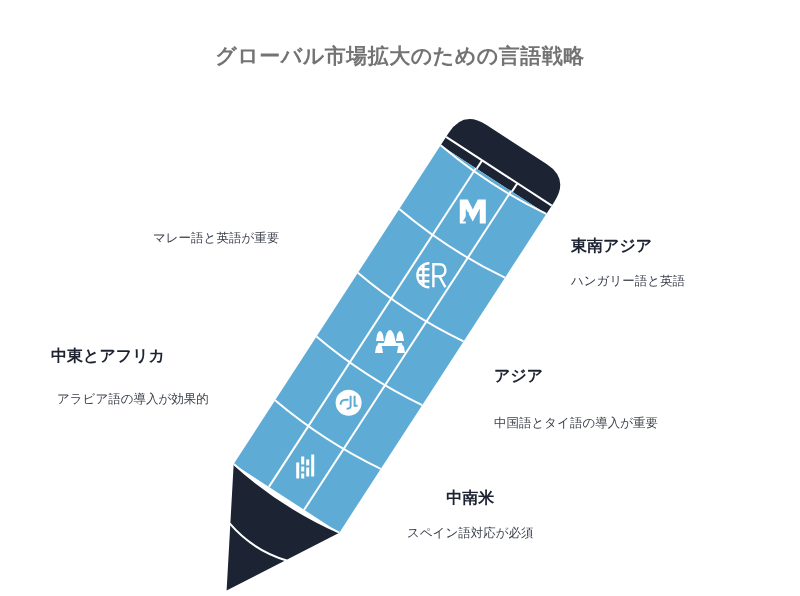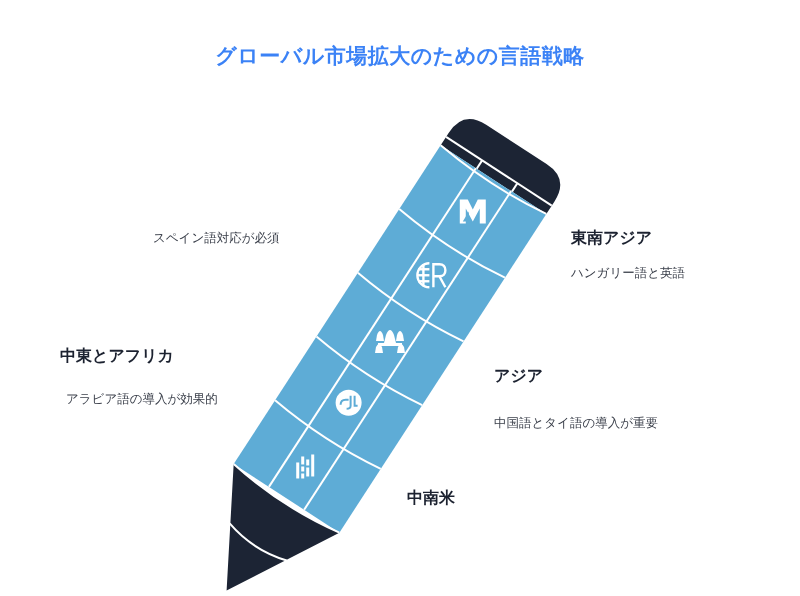--- a/index.html
+++ b/index.html
@@ -1,19 +1,19 @@
 <!DOCTYPE html>
 <html><head>
 <meta charset="utf-8">
 <style>
   html, body { margin: 0; padding: 0; background: #ffffff; }
   body { width: 800px; height: 596px; position: relative; overflow: hidden;
          font-family: "DejaVu Sans", "Liberation Sans", sans-serif; color: #1f2430; }
   .title { position: absolute; left: 0; width: 800px; top: 42px; text-align: center;
-           font-size: 21px; font-weight: bold; color: #3b82f6; letter-spacing: 0.5px; }
+           font-size: 21px; font-weight: bold; color: #737373; letter-spacing: 0.5px; }
   .label { position: absolute; }
   .label .head { font-size: 16px; font-weight: bold; color: #1c2230; white-space: nowrap; }
   .label .desc { font-size: 12.5px; color: #3a3f4a; margin-top: 16px; white-space: nowrap; }
   svg.pencil { position: absolute; left: 0; top: 0; }
 </style>
 </head>
 <body>
 
 <div class="title">グローバル市場拡大のための言語戦略</div>
 
@@ -76,33 +76,34 @@
       <rect x="-6" y="0" width="3" height="5"></rect>
       <rect x="-6" y="7" width="3" height="5"></rect>
       <rect x="-1" y="-7" width="3" height="6"></rect>
       <rect x="-1" y="1" width="3" height="9"></rect>
       <rect x="4" y="-12" width="3" height="22"></rect>
     </g>
   </g>
 </svg>
 
 <div class="label" style="left:153px; top:214px;">
-  <div class="desc">スペイン語対応が必須</div>
+  <div class="desc">マレー語と英語が重要</div>
 </div>
 
-<div class="label" style="left:571px; top:228px;">
+<div class="label" style="left:571px; top:236px;">
   <div class="head">東南アジア</div>
   <div class="desc">ハンガリー語と英語</div>
 </div>
 
-<div class="label" style="left:60px; top:346px;">
+<div class="label" style="left:51px; top:346px;">
   <div class="head">中東とアフリカ</div>
   <div class="desc" style="padding-left:6px;margin-top:24px;">アラビア語の導入が効果的</div>
 </div>
 
 <div class="label" style="left:494px; top:366px;">
   <div class="head">アジア</div>
   <div class="desc" style="margin-top:28px;">中国語とタイ語の導入が重要</div>
 </div>
 
 <div class="label" style="left:407px; top:488px;text-align:center;">
   <div class="head">中南米</div>
+  <div class="desc">スペイン語対応が必須</div>
 </div>
 
 </body></html>

